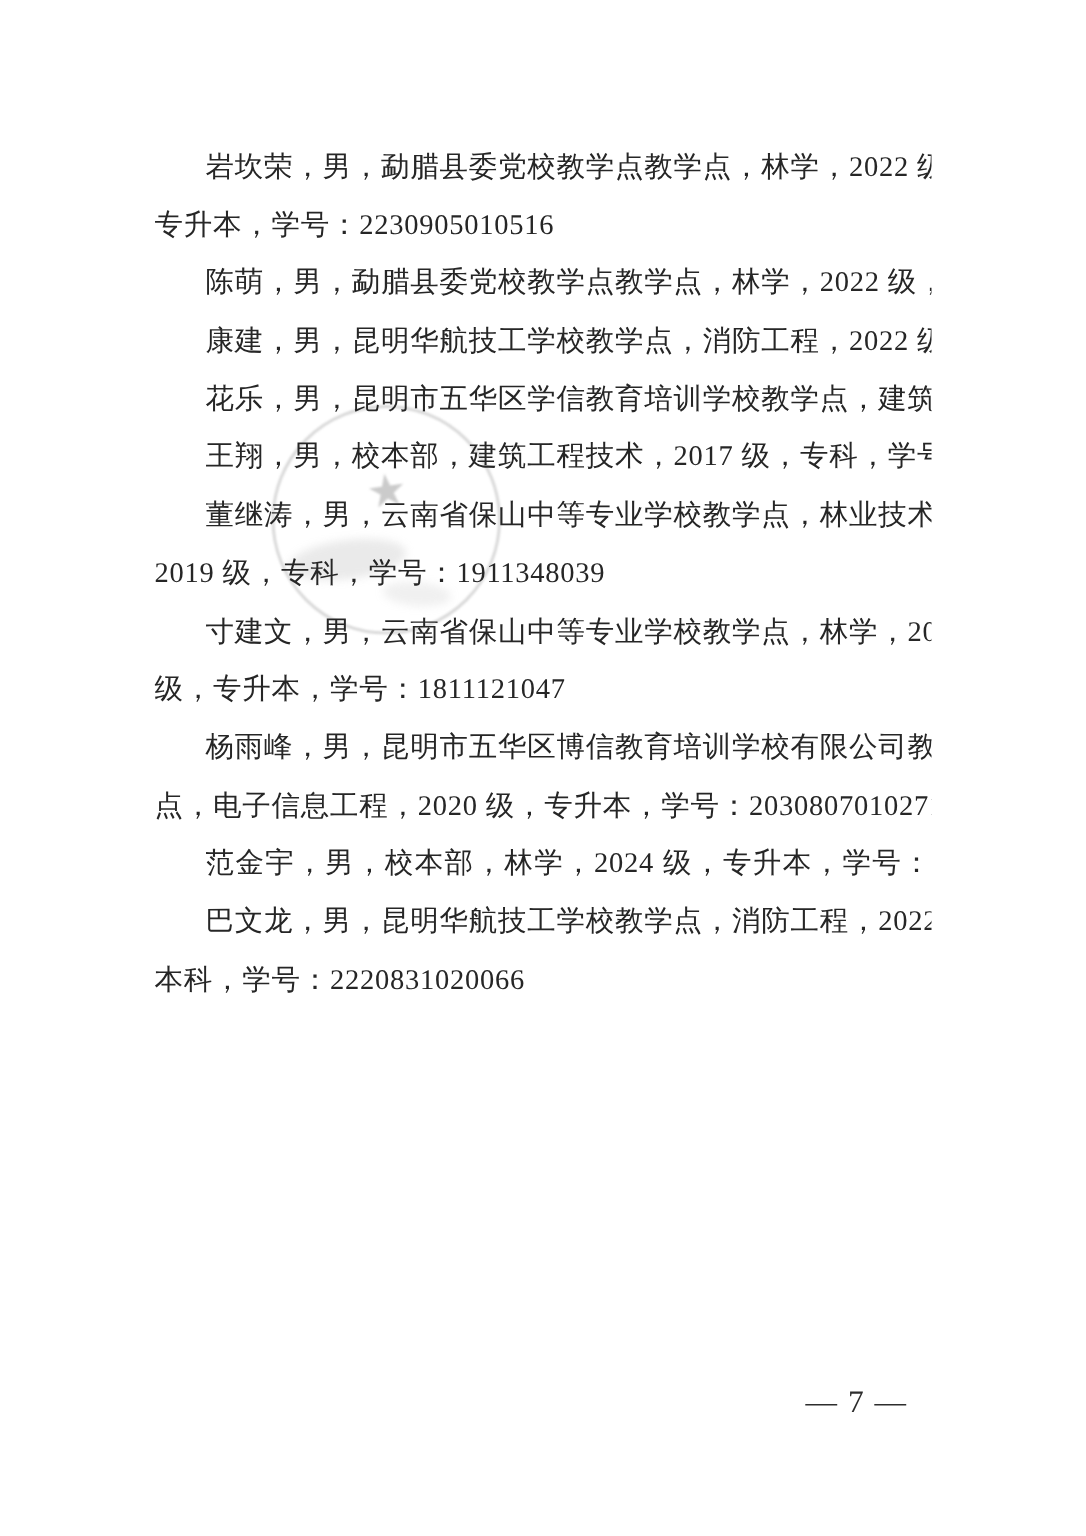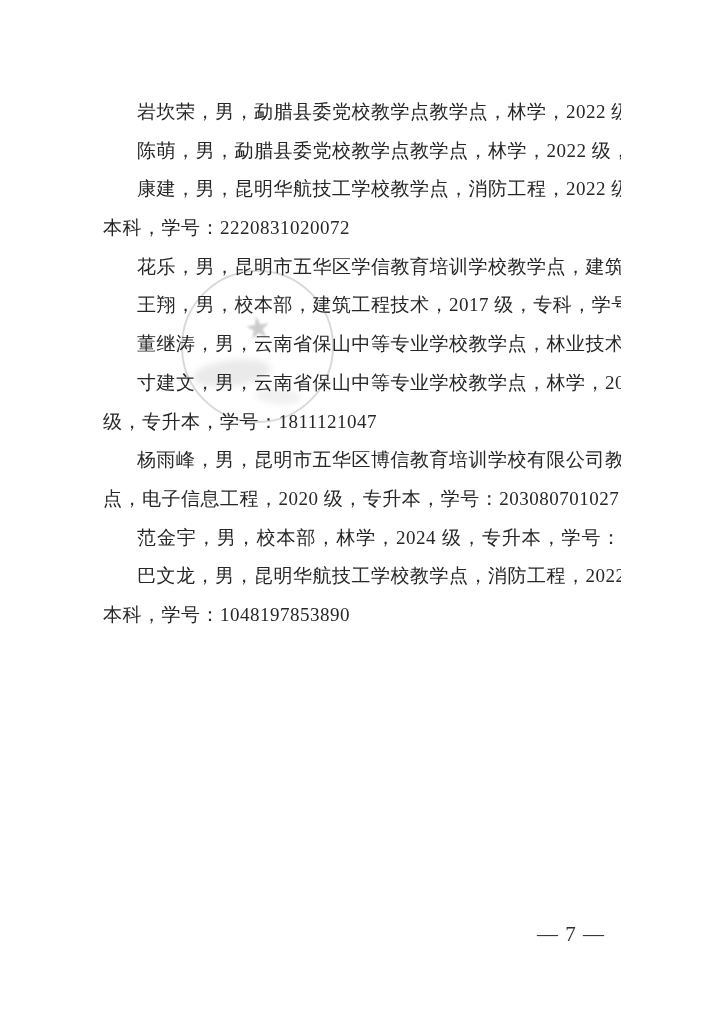--- a/index.html
+++ b/index.html
@@ -126,20 +126,21 @@
         <span class="ch">学</span>
         <span class="ch">点</span>
         <span class="ch">，</span>
         <span class="ch">林</span>
         <span class="ch">学</span>
         <span class="ch">，</span>
         <span class="ch">2022</span>
         <span class="ch"> </span>
         <span class="ch">级</span>
       </div>
+    <div class="line">专升本，学号：2230905010516</div>
     <div class="line indent fill">
         <span class="ch">陈</span>
         <span class="ch">萌</span>
         <span class="ch">，</span>
         <span class="ch">男</span>
         <span class="ch">，</span>
         <span class="ch">勐</span>
         <span class="ch">腊</span>
         <span class="ch">县</span>
         <span class="ch">委</span>
@@ -180,21 +181,20 @@
         <span class="ch">，</span>
         <span class="ch">消</span>
         <span class="ch">防</span>
         <span class="ch">工</span>
         <span class="ch">程</span>
         <span class="ch">，</span>
         <span class="ch">2022</span>
         <span class="ch"> </span>
         <span class="ch">级</span>
       </div>
-    <div class="line">本科，学号：2220831020072</div>
     <div class="line indent fill">
         <span class="ch">花</span>
         <span class="ch">乐</span>
         <span class="ch">，</span>
         <span class="ch">男</span>
         <span class="ch">，</span>
         <span class="ch">昆</span>
         <span class="ch">明</span>
         <span class="ch">市</span>
         <span class="ch">五</span>
@@ -262,20 +262,21 @@
         <span class="ch">校</span>
         <span class="ch">教</span>
         <span class="ch">学</span>
         <span class="ch">点</span>
         <span class="ch">，</span>
         <span class="ch">林</span>
         <span class="ch">业</span>
         <span class="ch">技</span>
         <span class="ch">术</span>
       </div>
+    <div class="line">2019 级，专科，学号：1911348039</div>
     <div class="line indent fill">
         <span class="ch">寸</span>
         <span class="ch">建</span>
         <span class="ch">文</span>
         <span class="ch">，</span>
         <span class="ch">男</span>
         <span class="ch">，</span>
         <span class="ch">云</span>
         <span class="ch">南</span>
         <span class="ch">省</span>
@@ -370,20 +371,20 @@
         <span class="ch">学</span>
         <span class="ch">点</span>
         <span class="ch">，</span>
         <span class="ch">消</span>
         <span class="ch">防</span>
         <span class="ch">工</span>
         <span class="ch">程</span>
         <span class="ch">，</span>
         <span class="ch">2022</span>
       </div>
-    <div class="line">本科，学号：1048197853890</div>
+    <div class="line">本科，学号：2220831020066</div>
   </div>
 
   <div class="pagenum">
     <span class="pagenum-inner">— 7 —</span>
   </div>
 
 </div>
 
 </body></html>

